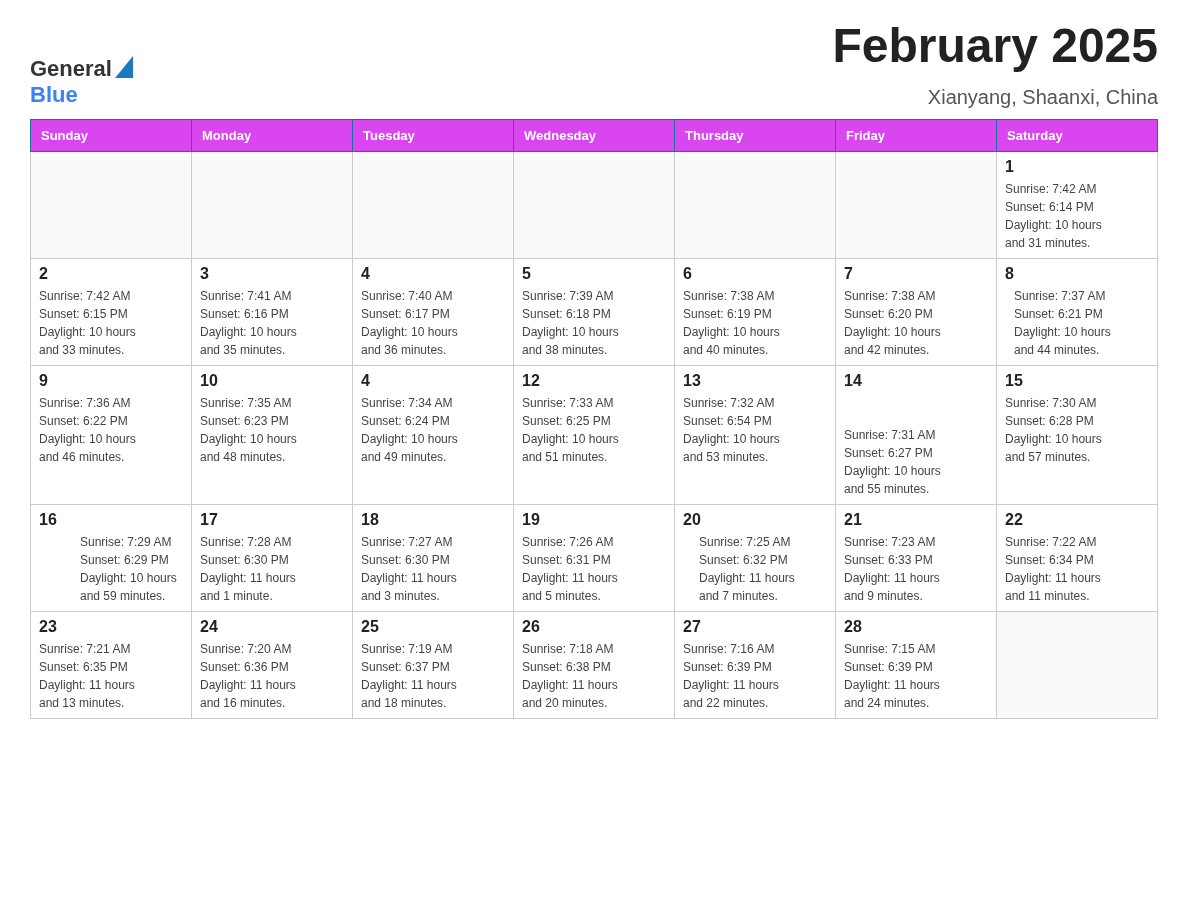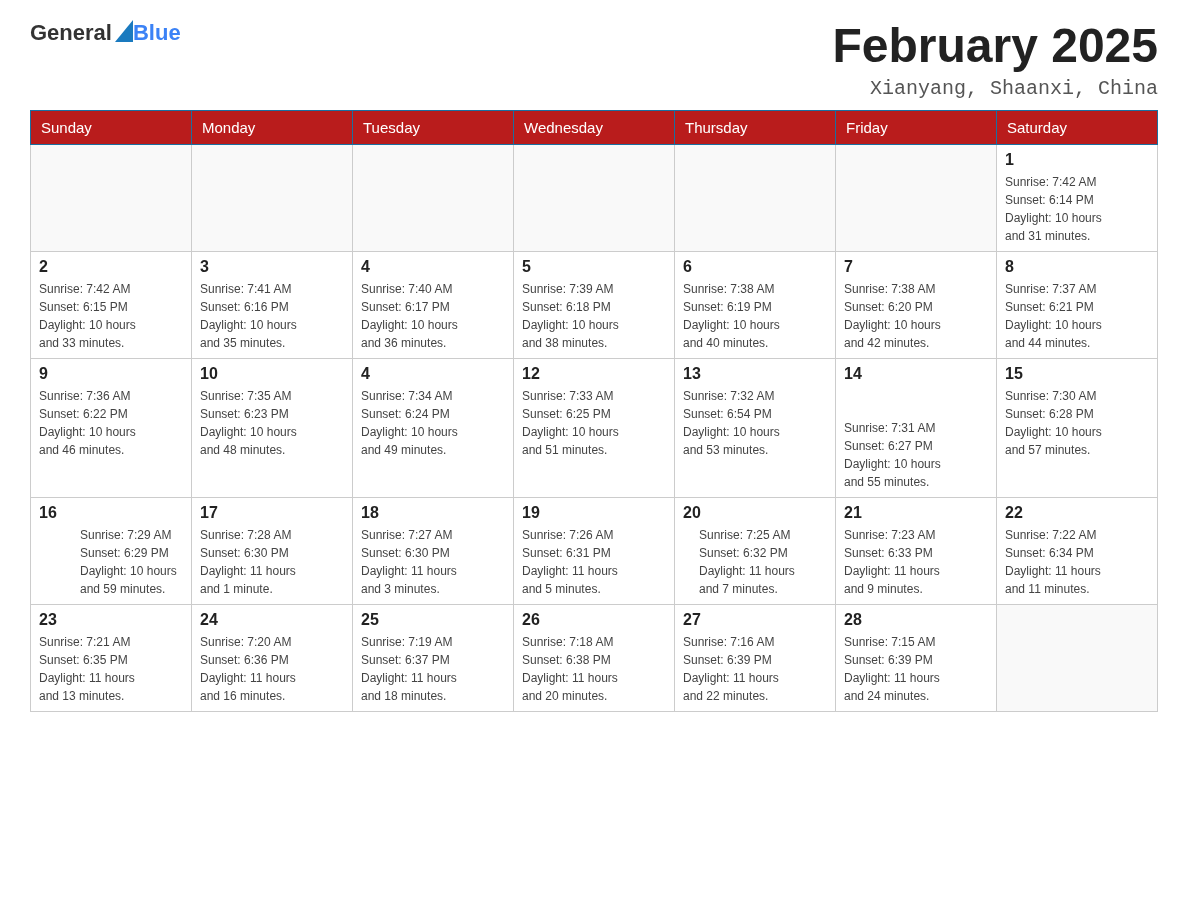--- a/index.html
+++ b/index.html
@@ -24,51 +24,51 @@
       font-weight: bold;
       color: #333;
     }
     .logo-text-blue {
       font-size: 22px;
       font-weight: bold;
       color: #3b82f6;
     }
     .logo-lines {
       display: flex;
-      flex-direction: row;
+      flex-direction: column;
+      margin-top: 36px;
     }
     .logo-row1 { display: flex; align-items: center; }
     .logo-row2 { display: flex; align-items: center; }
     .title-block {
       text-align: right;
     }
     .month-title {
       font-size: 48px;
       font-weight: bold;
       color: #222;
       line-height: 1.1;
     }
     .location {
       font-size: 20px;
       color: #555;
-      margin-top: 4px;
-      font-family: Liberation Mono, monospace;
+      margin-top: 13px;
     }
     .calendar {
       width: 100%;
       border-collapse: collapse;
       margin-top: 10px;
     }
     .calendar th {
-      background-color: #b91c1c;
+      background-color: #d946ef;
       color: #fff;
       padding: 8px 10px;
       text-align: left;
-      font-size: 15px;
-      font-weight: normal;
+      font-size: 13px;
+      font-weight: bold;
       border: 1px solid #1a6fa0;
     }
     .calendar td {
       border: 1px solid #ccc;
       vertical-align: top;
       padding: 6px 8px;
       width: 14.28%;
       min-height: 100px;
     }
     .day-num {
@@ -182,21 +182,21 @@
         </td>
         <td>
           <span class="day-num">7</span>
           <div class="day-info" style="white-space: pre-line;">Sunrise: 7:38 AM
 Sunset: 6:20 PM
 Daylight: 10 hours
 and 42 minutes.</div>
         </td>
         <td>
           <span class="day-num">8</span>
-          <div class="day-info" style="white-space: pre-line;">Sunrise: 7:37 AM
+          <div class="day-info" style="white-space: pre-line; margin-left: 9px;">Sunrise: 7:37 AM
 Sunset: 6:21 PM
 Daylight: 10 hours
 and 44 minutes.</div>
         </td>
       </tr>
       <tr class="week-row">
         <td>
           <span class="day-num">9</span>
           <div class="day-info" style="white-space: pre-line;">Sunrise: 7:36 AM
 Sunset: 6:22 PM

